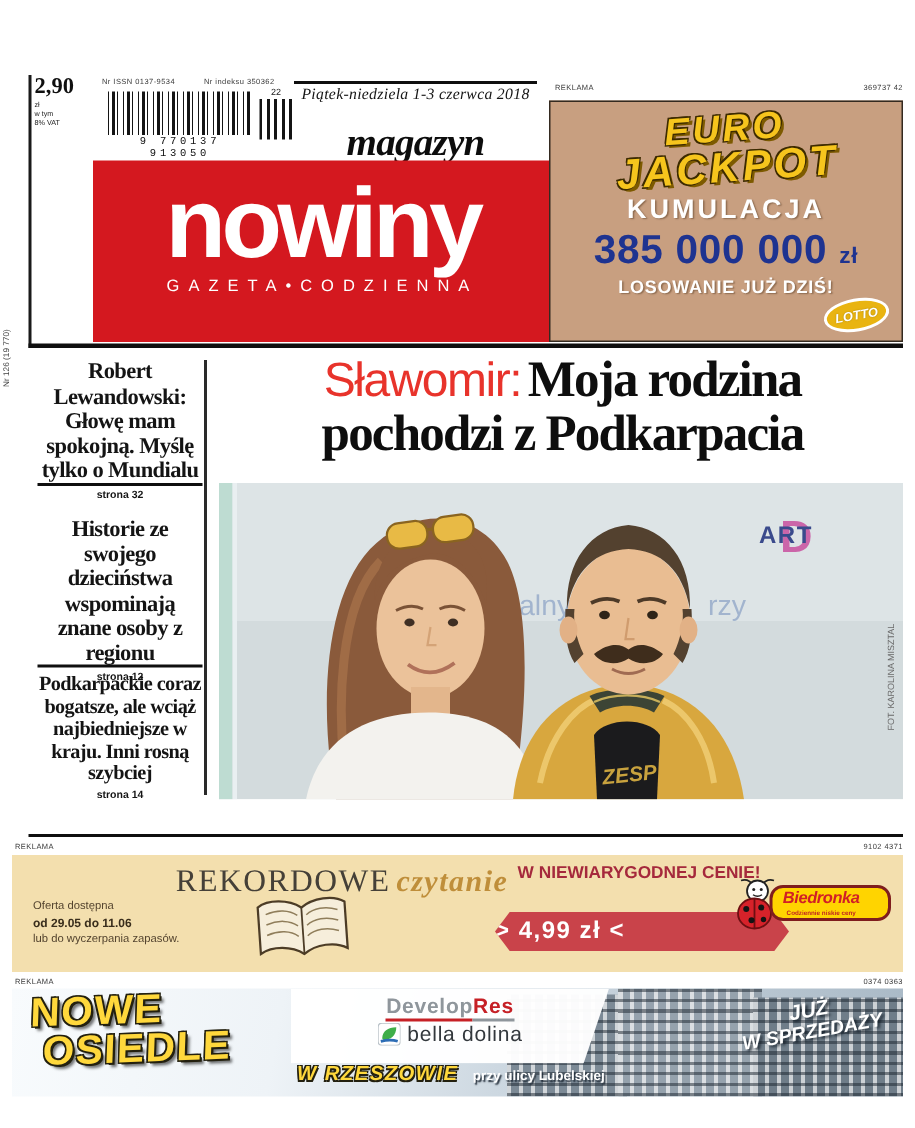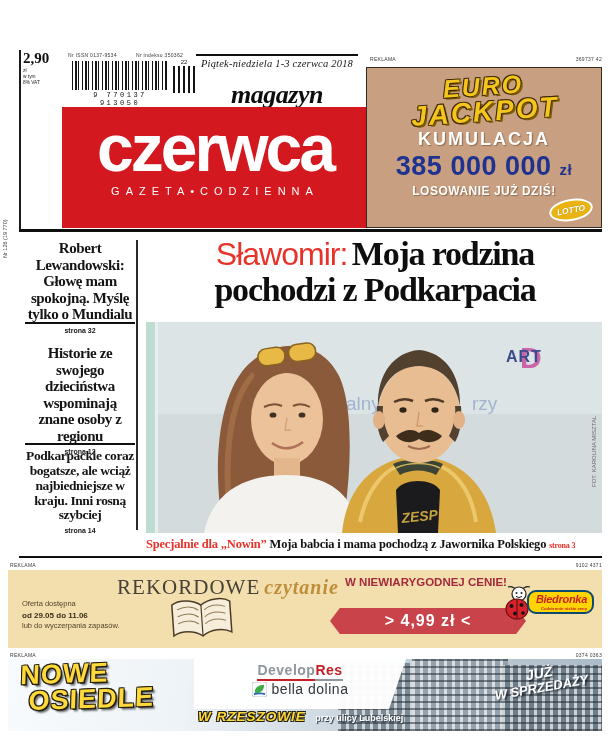--- a/index.html
+++ b/index.html
@@ -73,24 +73,24 @@
   .bied-offer b{font-size:8px;color:#3a2e1c;}
   .bied-title{position:absolute;left:70px;top:5px;width:300px;text-align:center;white-space:nowrap;}
   .bied-serif{font-family:"Liberation Serif",serif;font-size:21px;color:#454038;letter-spacing:1px;}
   .bied-script{font-family:"Liberation Serif",serif;font-style:italic;font-weight:700;font-size:20px;
     color:#bf8e3a;letter-spacing:1px;padding-left:4px;}
   .bied-book{position:absolute;left:162px;top:26px;transform:rotate(-4deg);}
   .bied-right{position:absolute;left:318px;top:6px;width:200px;text-align:center;color:#a5293c;
     font-weight:800;font-size:11.5px;line-height:1.2;}
   .bied-ribbon{position:absolute;left:322px;top:38px;width:196px;height:26px;background:#c9434a;
     clip-path:polygon(5% 0,95% 0,100% 50%,95% 100%,5% 100%,0 50%);color:#fff;font-weight:800;
-    font-size:16px;line-height:26px;text-align:center;letter-spacing:1px;}
+    font-size:16px;line-height:26px;text-align:left;letter-spacing:1px;}
   .bied-logo{position:absolute;right:8px;top:14px;display:flex;align-items:center;}
-  .bied-pill{background:#ffd400;border:2px solid #0c4a6e;border-radius:9px;padding:2px 5px 1px 7px;
-    margin-left:-7px;text-align:right;}
+  .bied-pill{background:#ffd400;border:2px solid #7f1d1d;border-radius:9px;padding:2px 19px 1px 7px;
+    margin-left:-7px;text-align:center;}
   .bied-brand{color:#d11f26;font-weight:800;font-style:italic;font-size:11px;letter-spacing:-.3px;line-height:1;}
   .bied-brand-sub{color:#c02424;font-size:4.2px;font-weight:700;margin-top:1px;}
 
   
   .dev{position:absolute;left:8px;top:659px;width:594px;height:72px;overflow:hidden;
     background:linear-gradient(100deg,#f8fbfd 0%,#eef3f7 30%,#cdd8e1 55%,#a9b9c6 100%);}
   .bld{position:absolute;background-image:
       repeating-linear-gradient(0deg,rgba(25,35,45,.5) 0 2px,transparent 2px 7px),
       repeating-linear-gradient(90deg,rgba(255,255,255,.65) 0 3px,transparent 3px 8px);}
   .bld1{left:330px;top:4px;width:80px;height:68px;background-color:#7c8a96;}
@@ -144,21 +144,21 @@
     <div class="addon-num">22</div>
     <div class="addon-bars"></div>
   </div>
 
   <div class="dateblock">
     <div class="date-line">Piątek-niedziela 1-3 czerwca 2018</div>
     <div class="magazyn">magazyn</div>
   </div>
 
   <div class="logo-box">
-    <div class="logo-title">czerwca</div>
+    <div class="logo-title">nowiny</div>
     <div class="logo-sub">GAZETA•CODZIENNA</div>
   </div>
 
   <div class="tiny" style="left:370px;top:56px;">REKLAMA</div>
   <div class="tiny" style="left:558px;top:56px;width:44px;text-align:right;">369737 42</div>
   <div class="euro-ad">
     <div class="ej-title">
       <span class="ej-l1">EURO</span>
       <span class="ej-l2">JACKPOT</span>
     </div>
@@ -248,25 +248,20 @@
         <ellipse cx="289" cy="88" rx="3.6" ry="2.8" fill="#2f2418"></ellipse>
         <path d="M273,90 L271,104 L277,104" stroke="#d09c6e" stroke-width="1.5" fill="none"></path>
         <path d="M250,114 C260,106 268,107 273,111 C278,107 286,106 296,114 C291,121 280,122 273,117 C266,122 255,121 250,114 Z" fill="#3f2d1c"></path>
         <path d="M262,124 Q273,130 284,124" stroke="#a06b52" stroke-width="2" fill="none"></path>
       </g>
 
       <text x="450" y="165" font-size="6" fill="#6a6a6a" transform="rotate(-90 450 165)">FOT. KAROLINA MISZTAL</text>
     </svg>
   </div>
 
-  <div class="caption">
-    <span class="cap-red">Specjalnie dla „Nowin”</span>
-    <span class="cap-black">Moja babcia i mama pochodzą z Jawornika Polskiego</span>
-    <span class="cap-page">strona 3</span>
-  </div>
   <div class="caption-rule"></div>
 
   <div class="tiny" style="left:10px;top:562px;">REKLAMA</div>
   <div class="tiny" style="left:558px;top:562px;width:44px;text-align:right;">9102 4371</div>
   <div class="bied">
     <div class="bied-offer">
       <span>Oferta dostępna</span><br>
       <b>od 29.05 do 11.06</b><br>
       <span>lub do wyczerpania zapasów.</span>
     </div>

